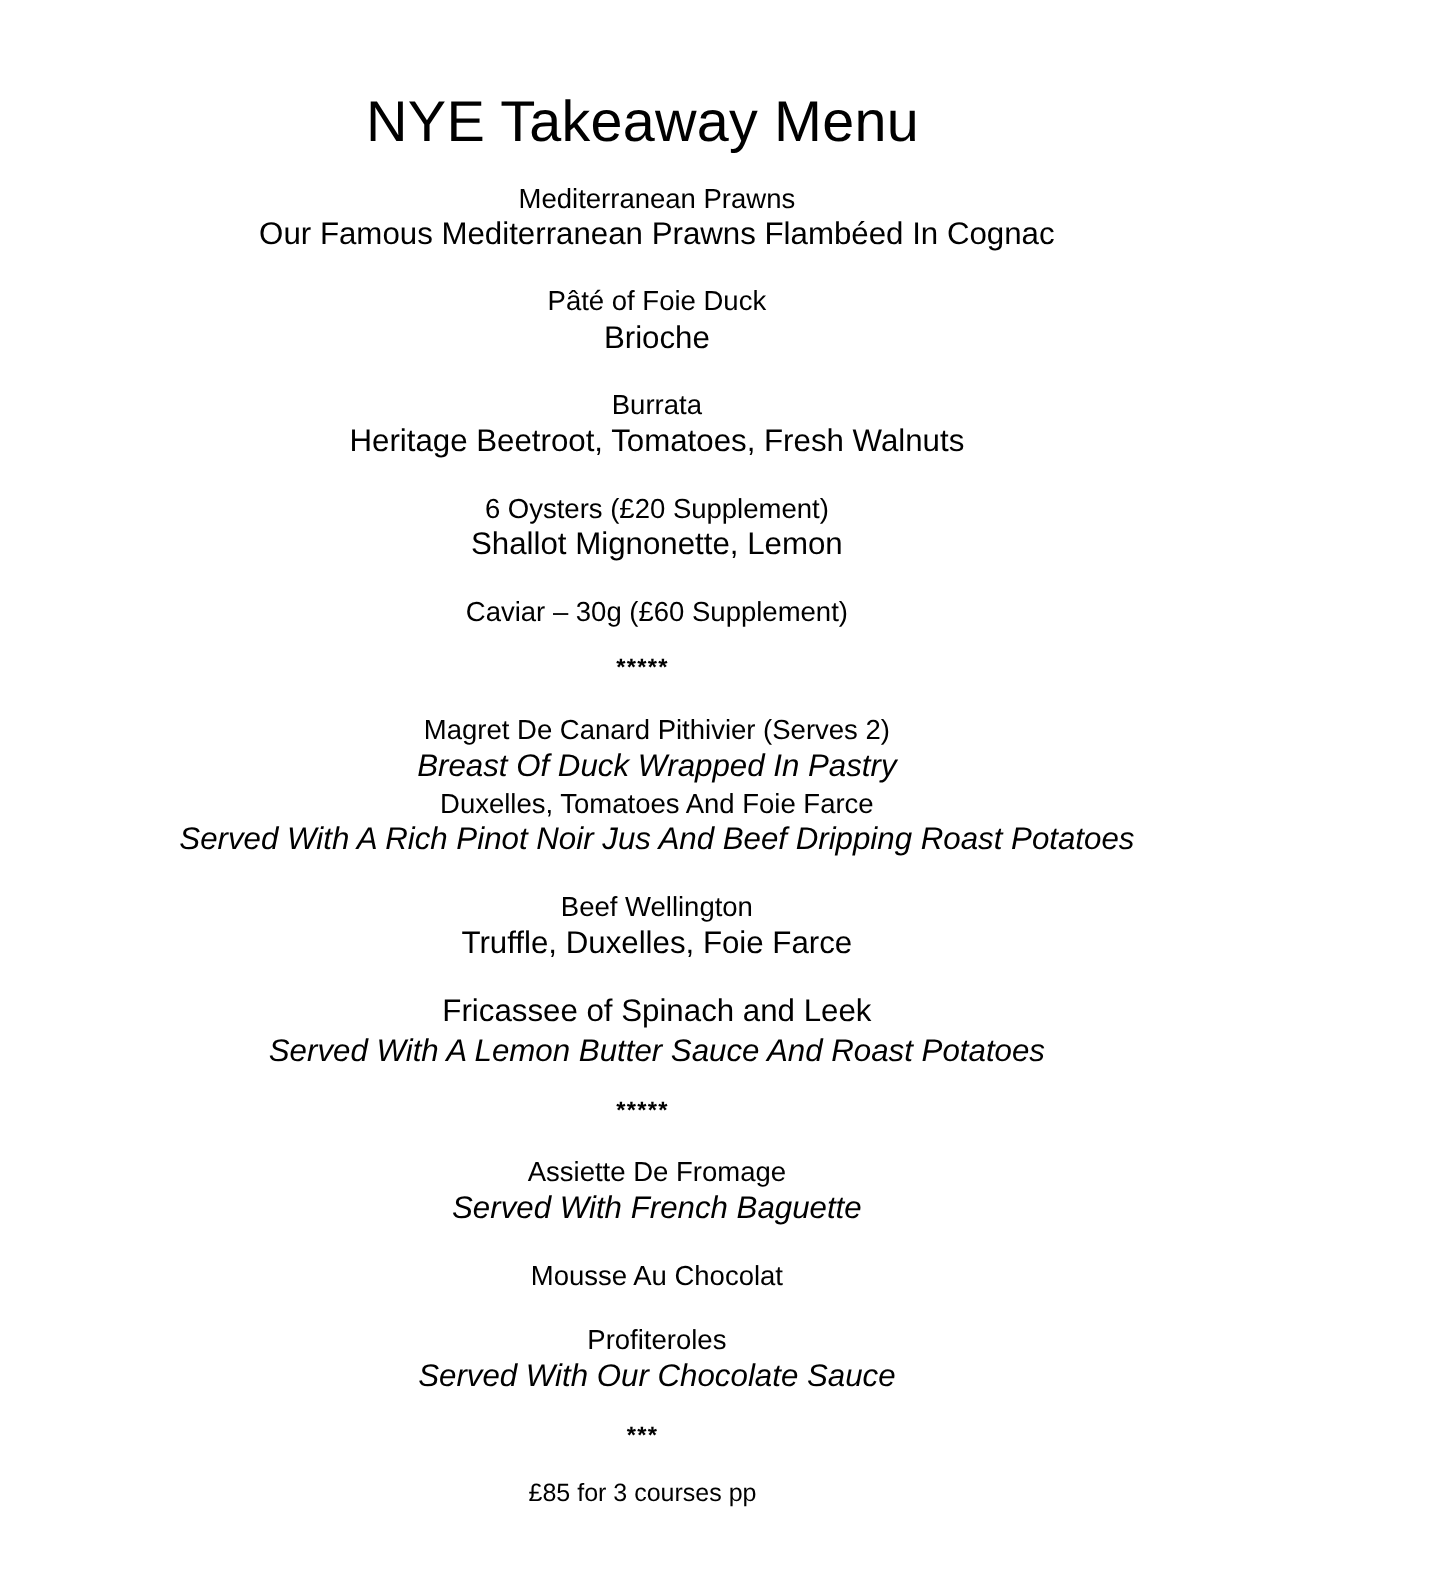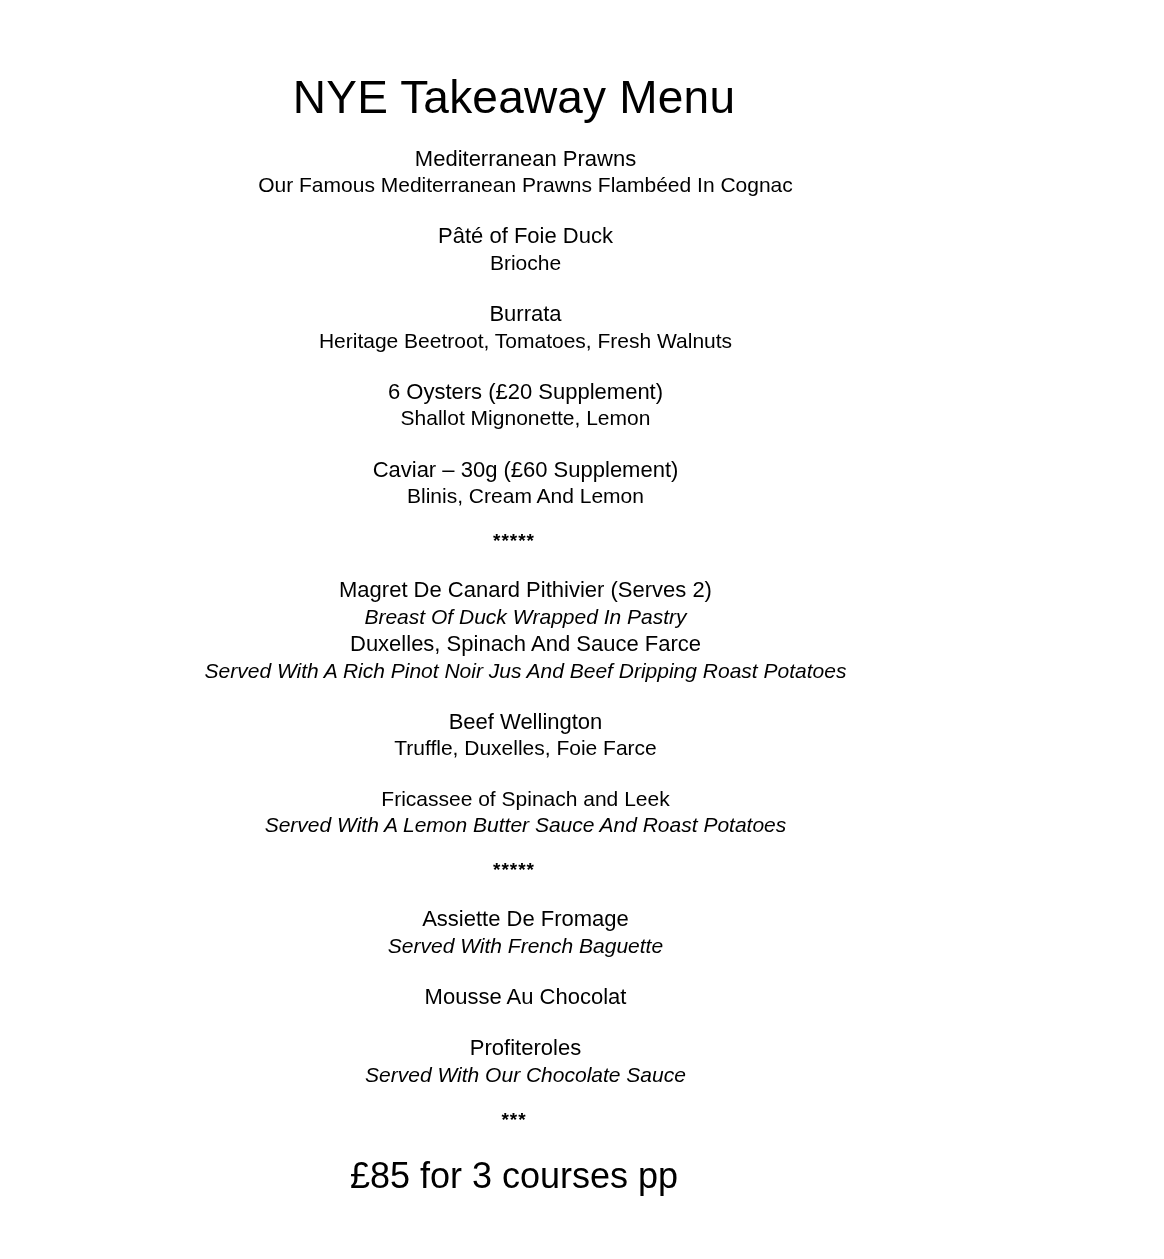--- a/index.html
+++ b/index.html
@@ -41,38 +41,38 @@
   }
   .dish-block:last-child {
     margin-bottom: 0;
   }
   .dish-name {
     font-size: 22px;
     line-height: 1.25;
     font-weight: 400;
   }
   .dish-desc {
-    font-size: 21px;
+    font-size: 25px;
     line-height: 1.25;
     font-weight: 400;
   }
   .dish-desc.italic {
     font-style: italic;
   }
   .separator {
     text-align: center;
     font-size: 19px;
     font-weight: 700;
     letter-spacing: 1px;
     margin: 22px 0 26px 0;
     line-height: 1;
   }
   .price-line {
     text-align: center;
-    font-size: 36px;
+    font-size: 20px;
     font-weight: 400;
     margin-top: 18px;
   }
   .starters-wrap {
     margin-top: 22px;
   }
   .mains-wrap {
     margin-top: 2px;
   }
   .desserts-wrap {
@@ -103,33 +103,32 @@
       <div class="dish-desc">Heritage Beetroot, Tomatoes, Fresh Walnuts</div>
     </div>
 
     <div class="dish-block">
       <div class="dish-name">6 Oysters (£20 Supplement)</div>
       <div class="dish-desc">Shallot Mignonette, Lemon</div>
     </div>
 
     <div class="dish-block">
       <div class="dish-name">Caviar – 30g (£60 Supplement)</div>
-      <div class="dish-desc">Blinis, Cream And Lemon</div>
     </div>
 
   </div>
 
   <div class="separator">*****</div>
 
   <div class="section mains-wrap">
 
     <div class="dish-block">
       <div class="dish-name">Magret De Canard Pithivier (Serves 2)</div>
       <div class="dish-desc italic">Breast Of Duck Wrapped In Pastry</div>
-      <div class="dish-name">Duxelles, Spinach And Sauce Farce</div>
+      <div class="dish-name">Duxelles, Tomatoes And Foie Farce</div>
       <div class="dish-desc italic">Served With A Rich Pinot Noir Jus And Beef Dripping Roast Potatoes</div>
     </div>
 
     <div class="dish-block">
       <div class="dish-name">Beef Wellington</div>
       <div class="dish-desc">Truffle, Duxelles, Foie Farce</div>
     </div>
 
     <div class="dish-block">
       <div class="dish-desc">Fricassee of Spinach and Leek</div>

